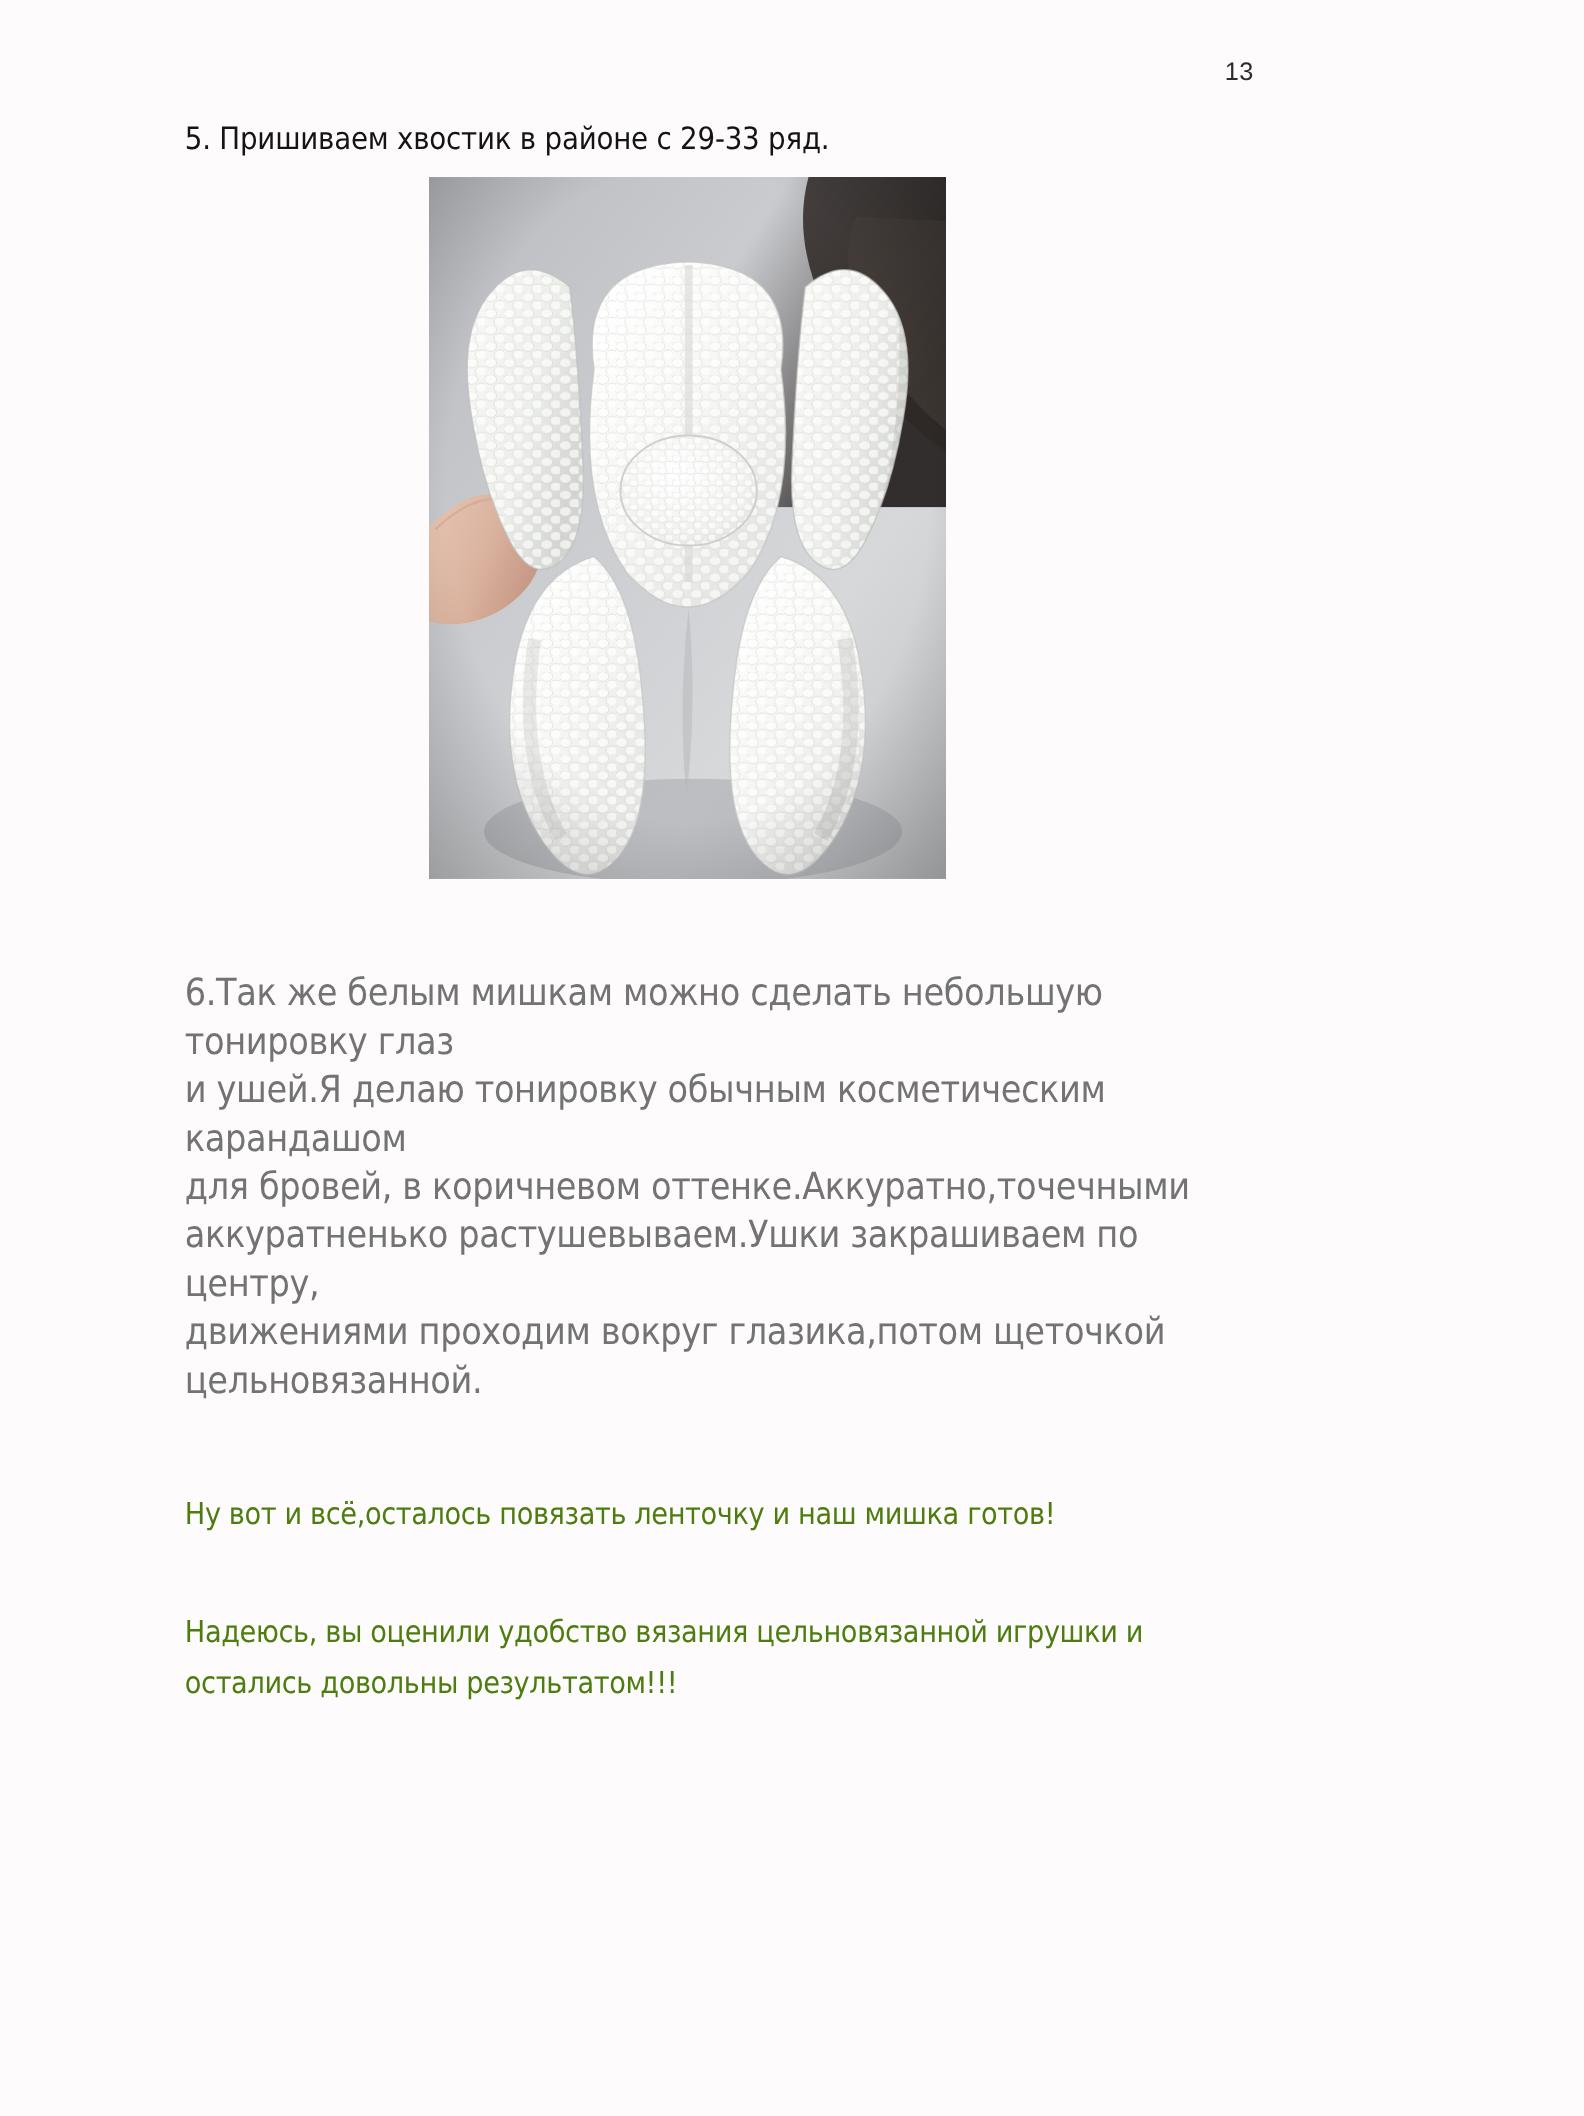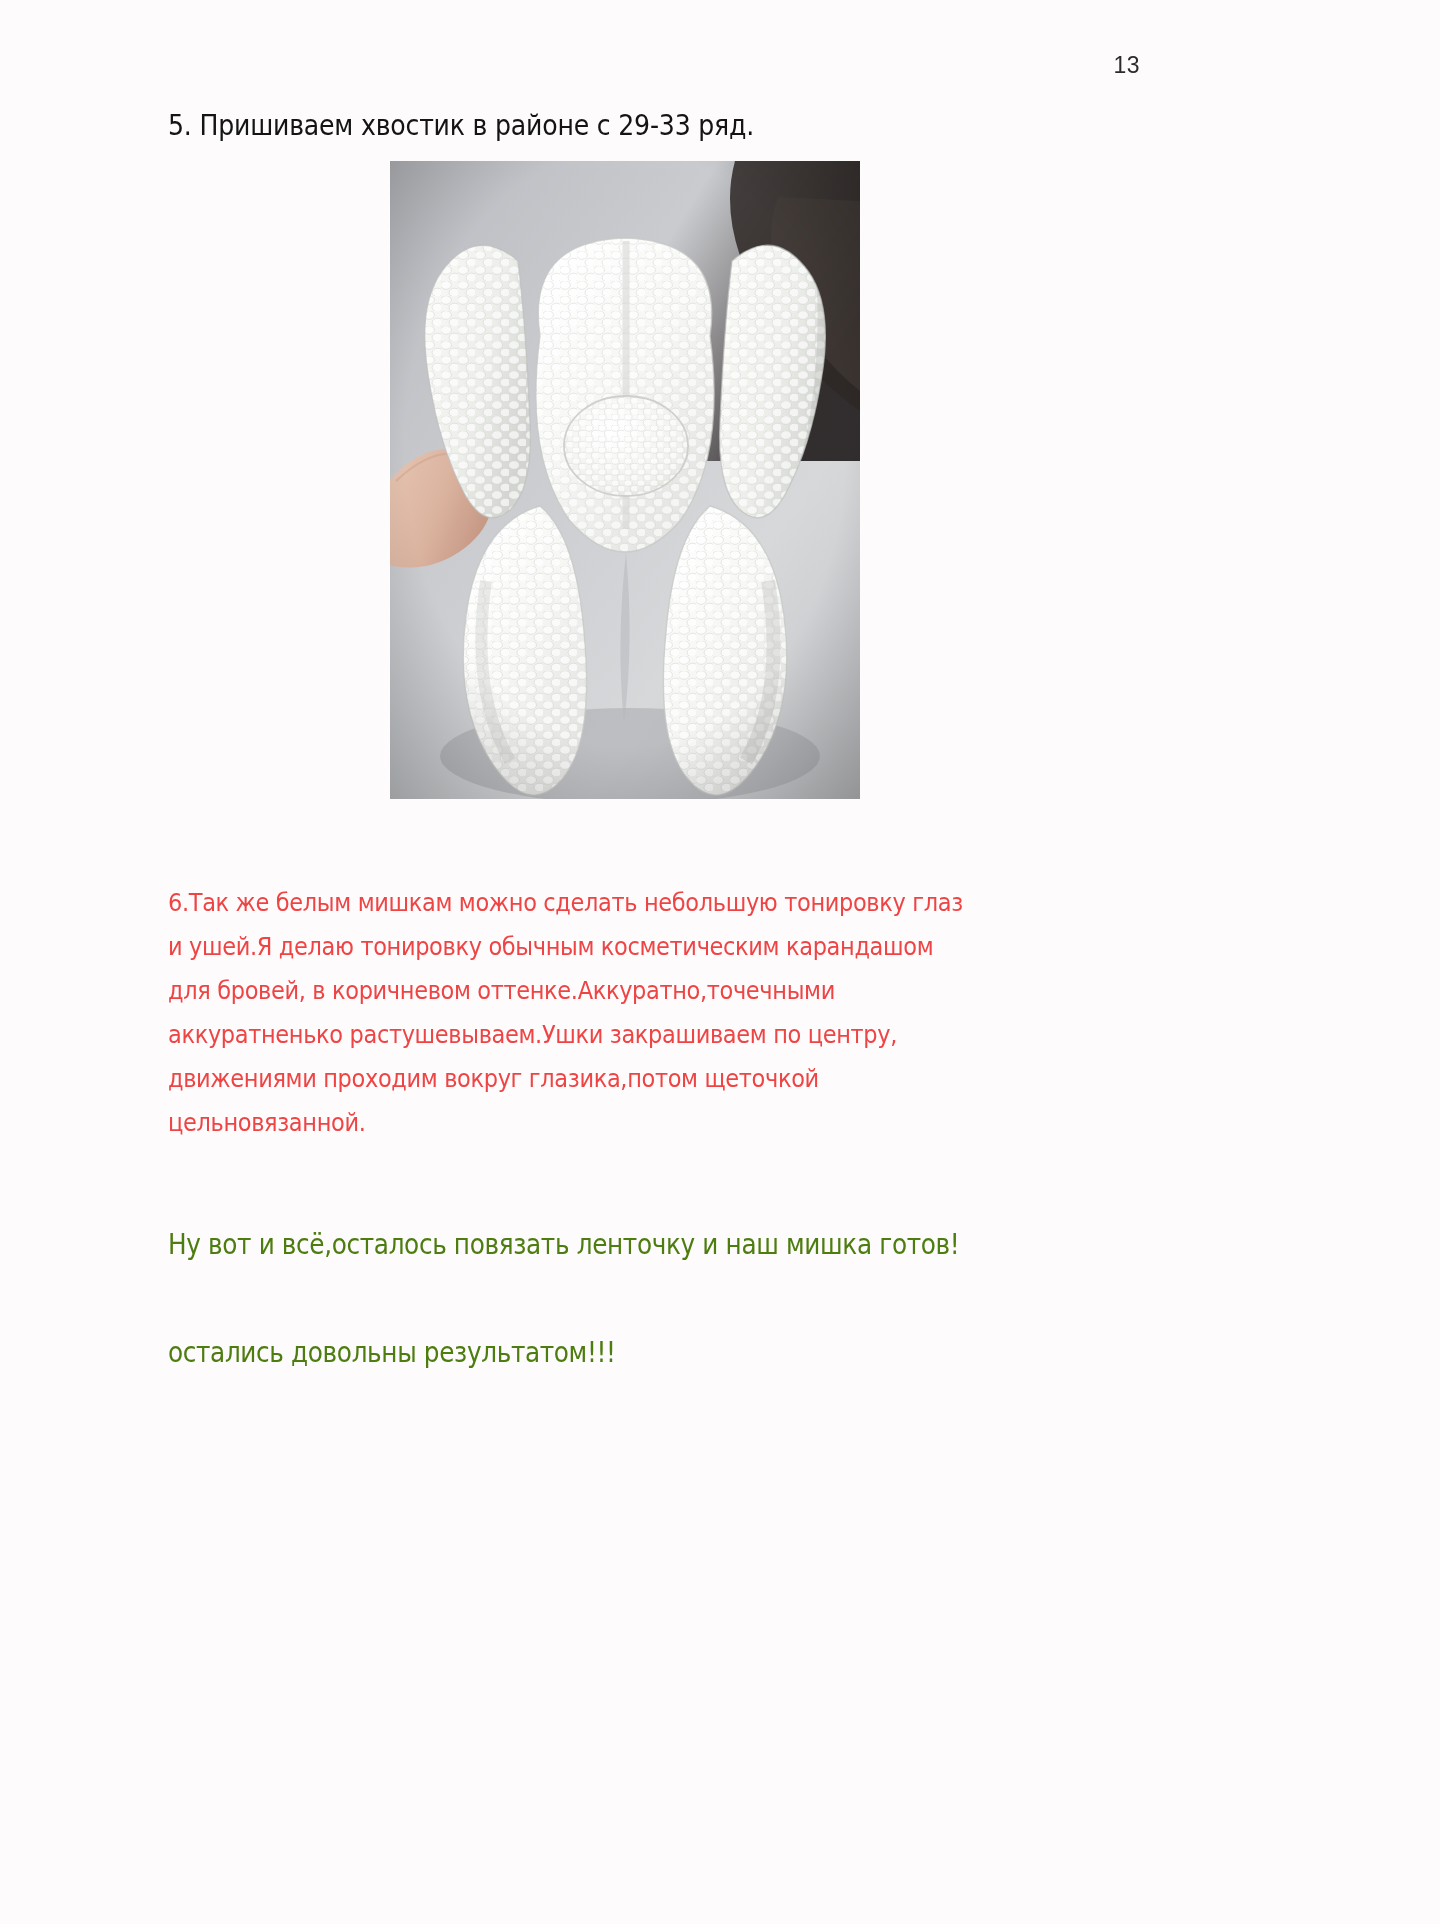--- a/index.html
+++ b/index.html
@@ -63,23 +63,23 @@
     position: absolute;
     inset: 0;
     display: block;
   }
 
   
   .body-block {
     margin-top: 82px;
   }
   .para {
-    font-size: 25px;
+    font-size: 34px;
     line-height: 44px;
-    color: #ef4444;
+    color: #737373;
     font-family: "DejaVu Sans Condensed", "DejaVu Sans", sans-serif;
     letter-spacing: -0.35px;
     margin: 0;
     width: 930px;
   }
   .para .ln { display: block; }
 
   .gap-lg { height: 76px; }
   .gap-md { height: 62px; }
 
@@ -250,18 +250,19 @@
 
       <div class="gap-lg"></div>
 
       <p class="closing">
         <span class="ln">Ну вот и всё,осталось повязать ленточку и наш мишка готов!</span>
       </p>
 
       <div class="gap-md"></div>
 
       <p class="closing">
+        <span class="ln">Надеюсь, вы оценили удобство вязания цельновязанной игрушки и</span>
         <span class="ln">остались довольны результатом!!!</span>
       </p>
 
     </div>
   </div>
 </div>
 
 </body></html>

